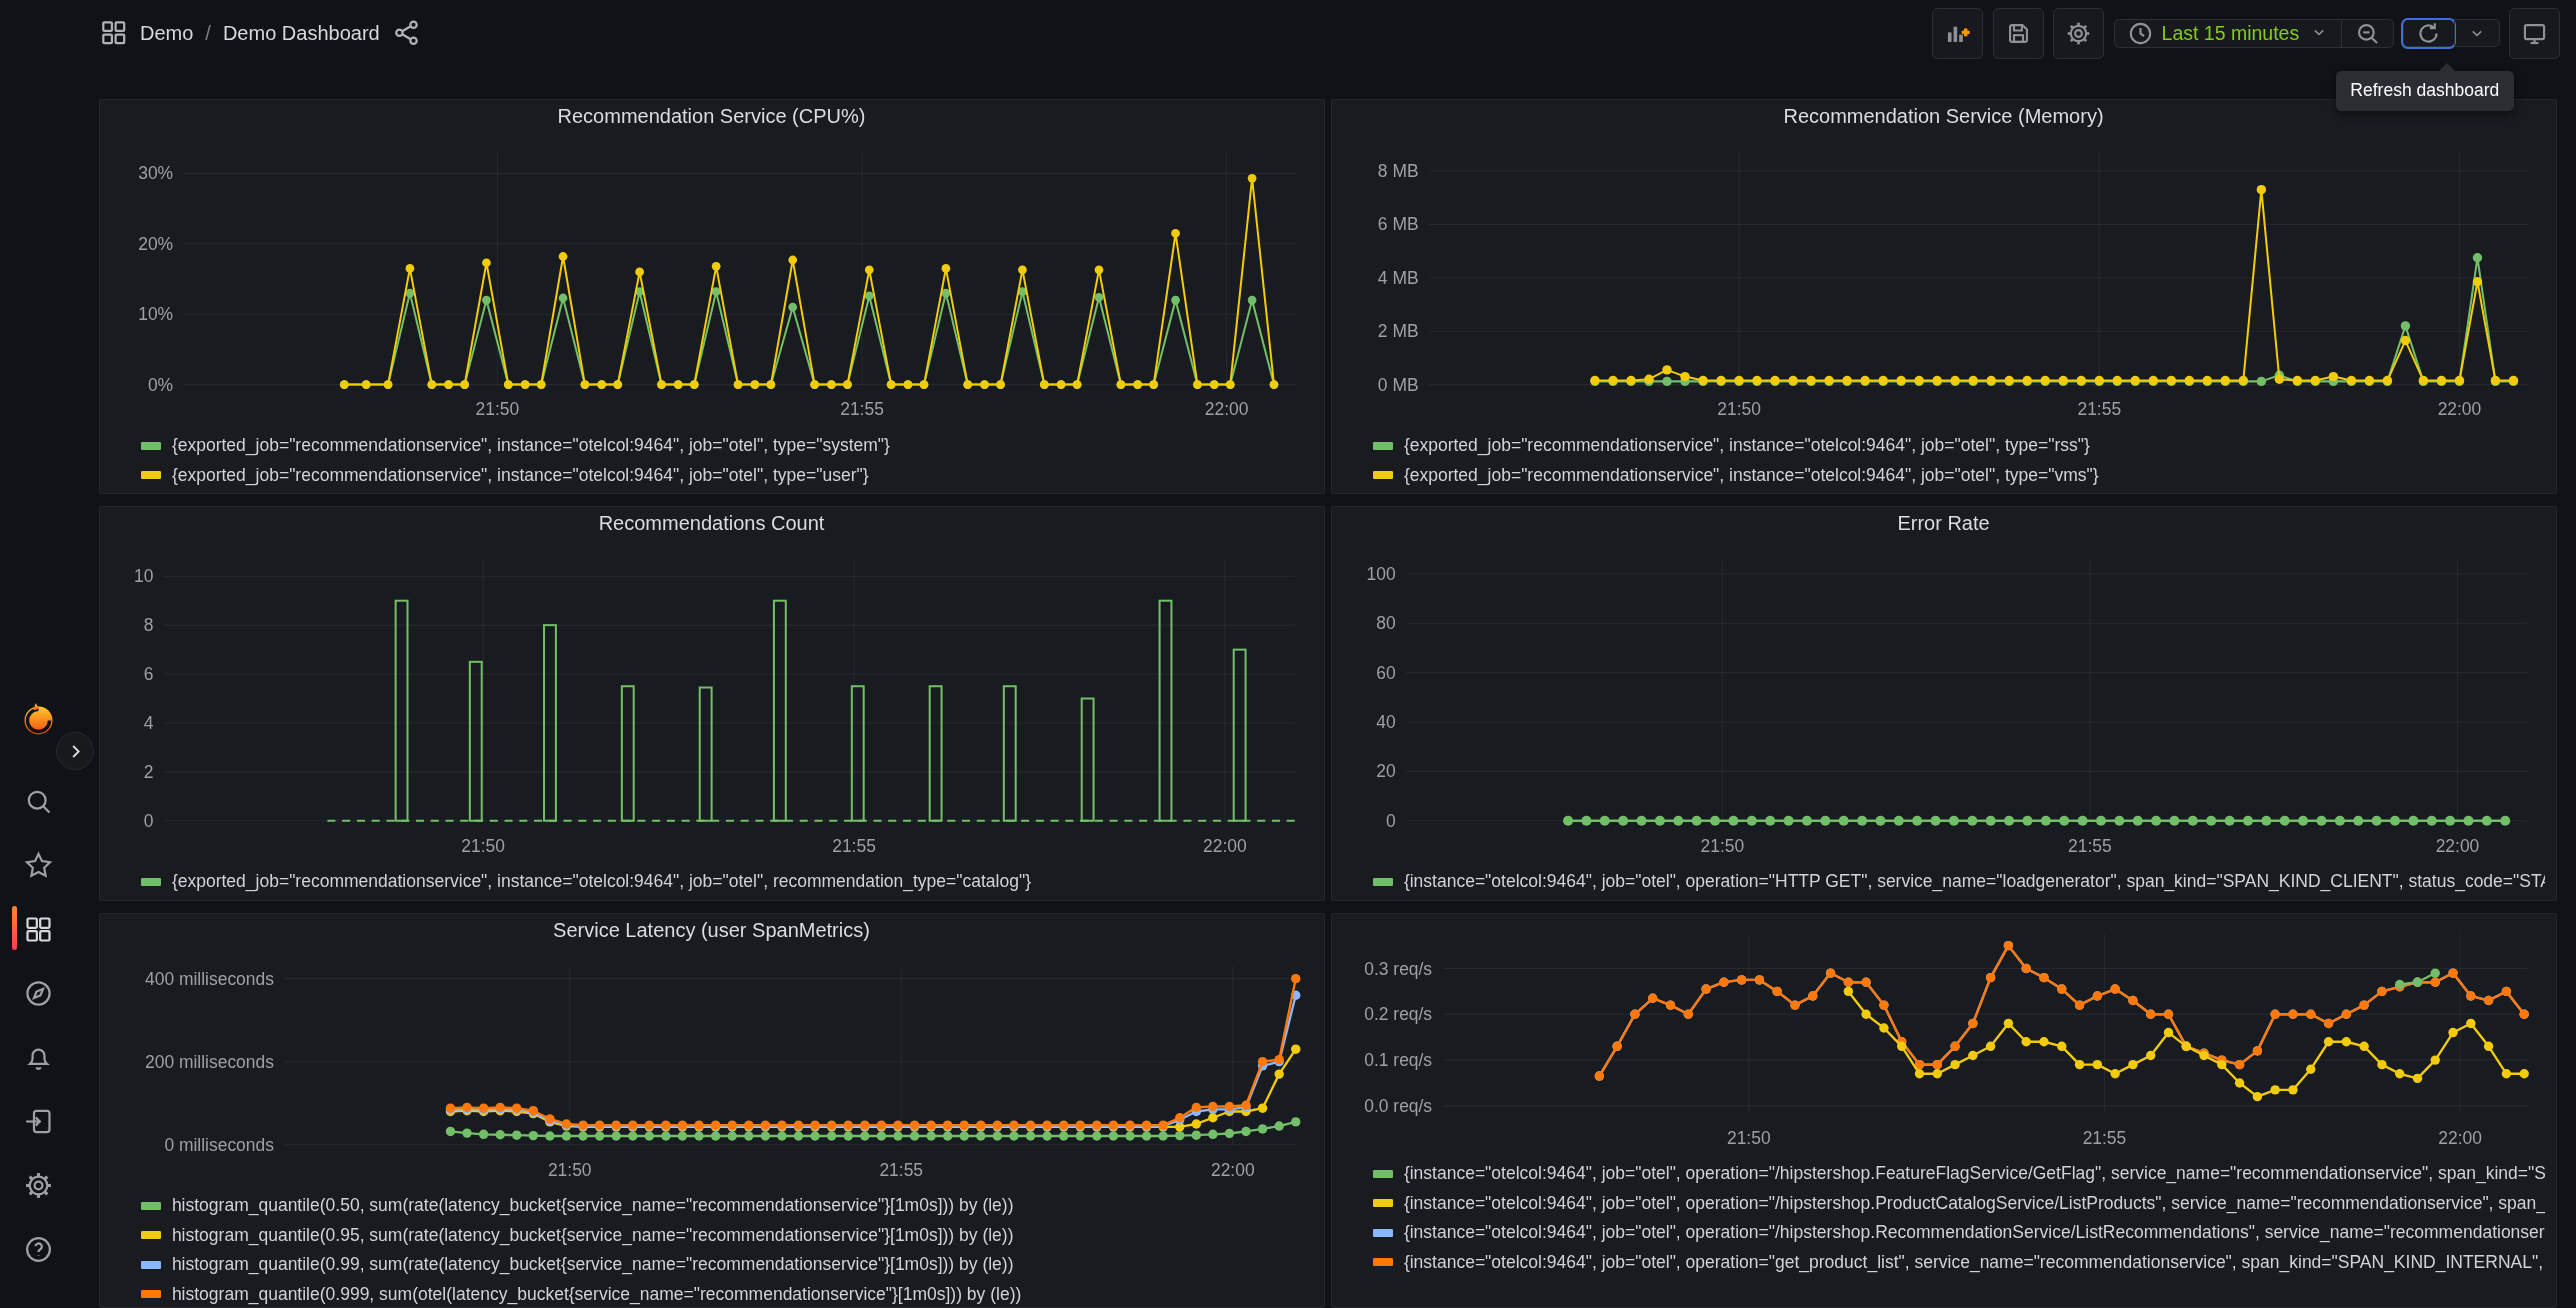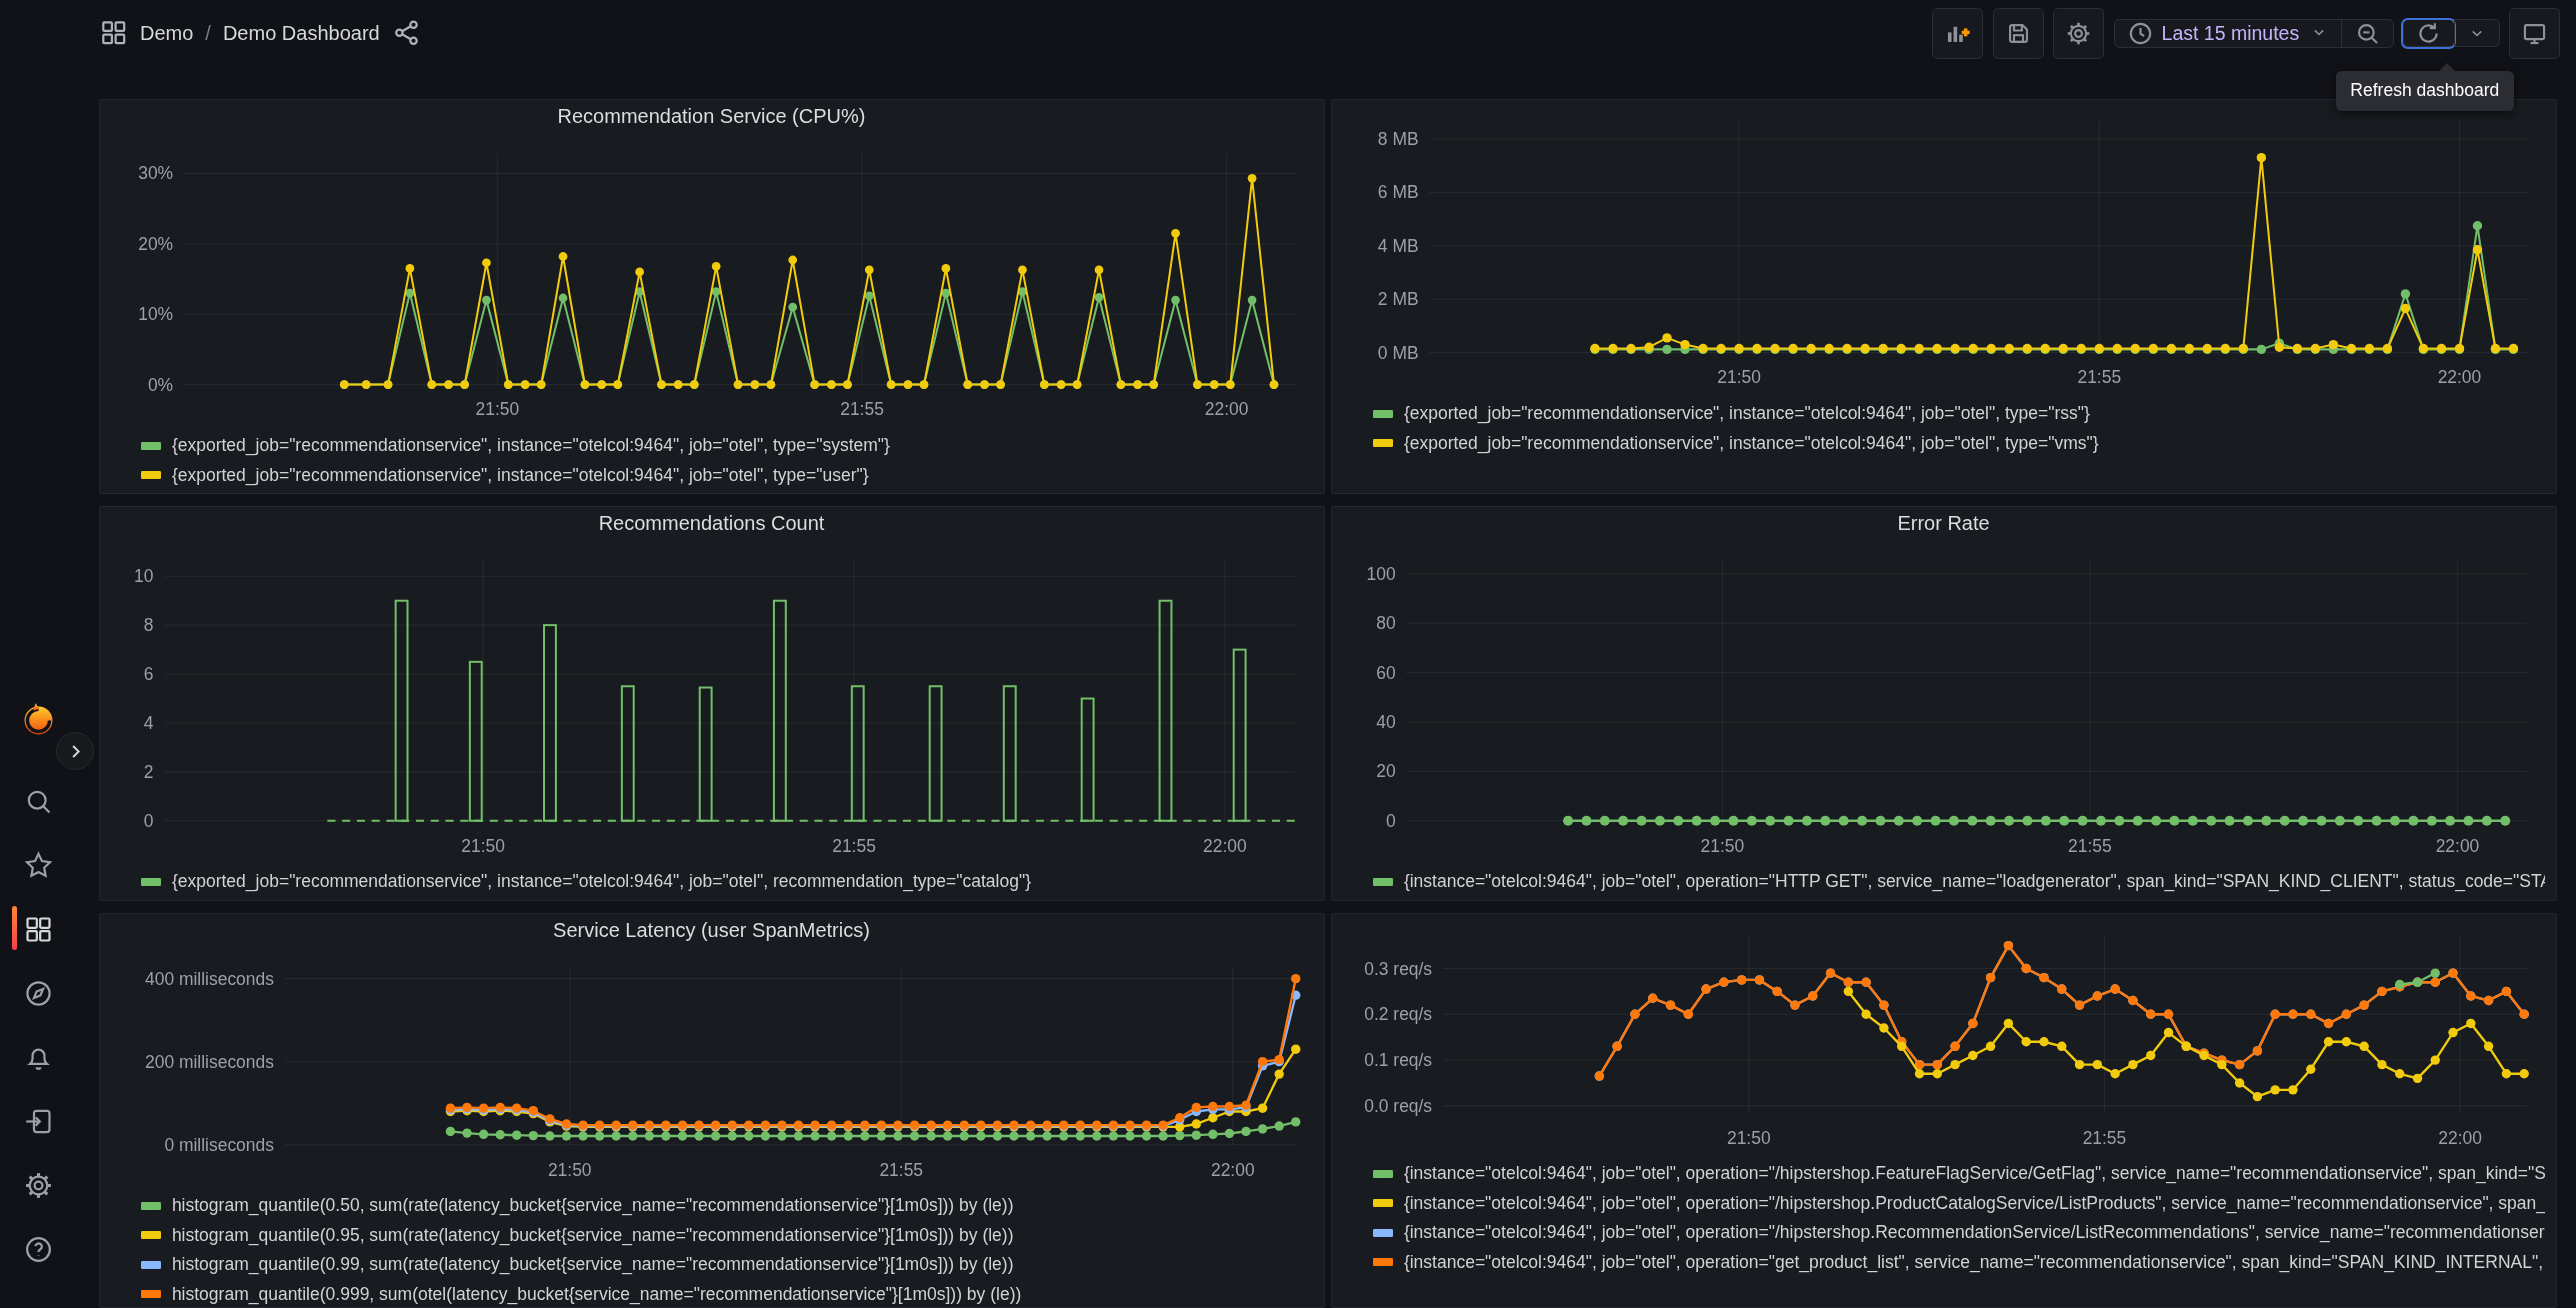--- a/index.html
+++ b/index.html
@@ -32,21 +32,21 @@
   .crumb-sep { color:#7b7e85; }
   .toolbar { display:flex; align-items:center; gap:9.4px; }
   .tb-btn { height:51px; min-width:51px; display:flex; align-items:center; justify-content:center;
             background:#17191e; border:0.7px solid #2c2f35; border-radius:5.4px; cursor:pointer; padding:0 9.4px; }
   .tb-btn svg { width:27px; height:27px; stroke:#8e9197; fill:none; stroke-width:1.9; }
   .tb-group { display:flex; align-items:stretch; background:#17191e; border:0.7px solid #2c2f35;
               border-radius:5.4px; overflow:visible; }
   .tb-seg { display:flex; align-items:center; justify-content:center; padding:0 12px; cursor:pointer; }
   .tb-seg + .tb-seg { border-left:0.7px solid #2c2f35; }
   .tb-seg svg { width:27px; height:27px; stroke:#8e9197; fill:none; stroke-width:1.9; }
-  .time-label { font-size:19.5px; color:#c4b5fd; margin:0 9.4px 0 8px; font-weight:500; white-space:nowrap; }
+  .time-label { font-size:19.5px; color:#84cc16; margin:0 9.4px 0 8px; font-weight:500; white-space:nowrap; }
   .caret svg { width:20px; height:20px; }
   .refresh-focus { border:2.7px solid #3d71d9; border-radius:6.7px; margin:-2.7px; }
   .tooltip { position:absolute; top:71px; right:62px; background:#2b2d33; color:#ffffff;
              font-size:17.5px; padding:9.4px 14.8px; border-radius:5.4px; z-index:20; white-space:nowrap;
              box-shadow:0 2.7px 9.4px rgba(0,0,0,.5); }
   .tooltip::before { content:""; position:absolute; top:-8px; right:58px; border-left:9.4px solid transparent;
              border-right:9.4px solid transparent; border-bottom:9.4px solid #2b2d33; }
 
   
   .dashboard { flex:1; padding:25px 16px 0 21.5px; display:grid;
@@ -372,20 +372,21 @@
               <span class="swatch" style="background: rgb(115, 191, 105);"></span>
               <span class="legend-label">{exported_job="recommendationservice", instance="otelcol:9464", job="otel", type="system"}</span>
             </div>
             <div class="legend-item">
               <span class="swatch" style="background: rgb(242, 204, 12);"></span>
               <span class="legend-label">{exported_job="recommendationservice", instance="otelcol:9464", job="otel", type="user"}</span>
             </div>
           </div>
       </section>
       <section class="panel">
+        <div class="panel-title">Recommendation Service (Memory)</div>
         <div class="chart" id="chart-1"><svg class="plot" width="1202" height="293" viewBox="0 0 1790 436">
               <line x1="130" y1="376.0" x2="1766" y2="376.0" stroke="rgba(204,204,220,0.08)" stroke-width="1.6"></line>
               <line x1="130" y1="296.5" x2="1766" y2="296.5" stroke="rgba(204,204,220,0.08)" stroke-width="1.6"></line>
               <line x1="130" y1="216.9" x2="1766" y2="216.9" stroke="rgba(204,204,220,0.08)" stroke-width="1.6"></line>
               <line x1="130" y1="137.4" x2="1766" y2="137.4" stroke="rgba(204,204,220,0.08)" stroke-width="1.6"></line>
               <line x1="130" y1="57.8" x2="1766" y2="57.8" stroke="rgba(204,204,220,0.08)" stroke-width="1.6"></line>
               <line x1="591.3" y1="30" x2="591.3" y2="376" stroke="rgba(204,204,220,0.08)" stroke-width="1.6"></line>
               <line x1="1127.7" y1="30" x2="1127.7" y2="376" stroke="rgba(204,204,220,0.08)" stroke-width="1.6"></line>
               <line x1="1664.1" y1="30" x2="1664.1" y2="376" stroke="rgba(204,204,220,0.08)" stroke-width="1.6"></line>
               <text x="114" y="385.0" text-anchor="end">0 MB</text>

